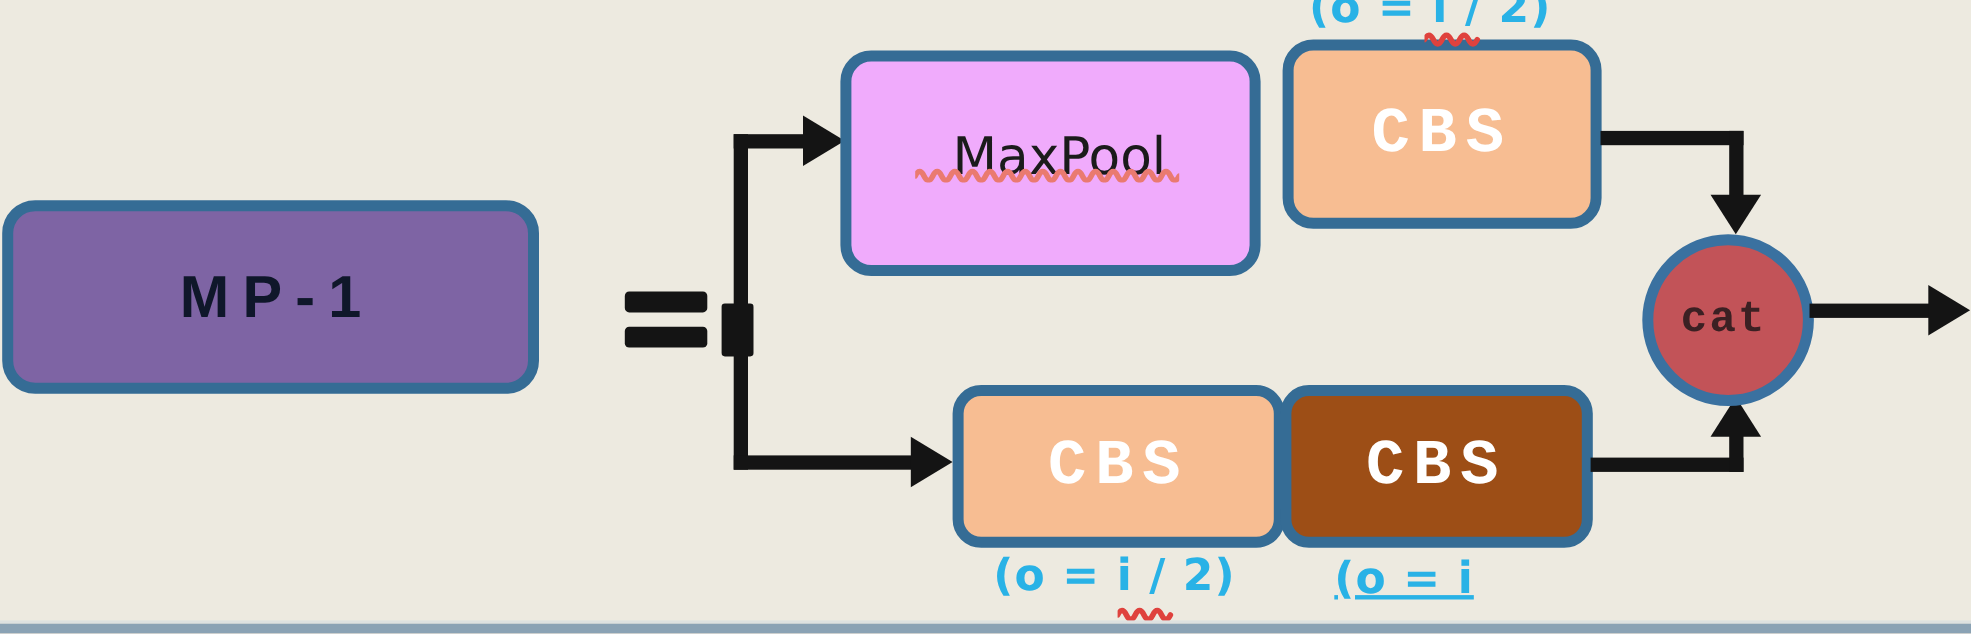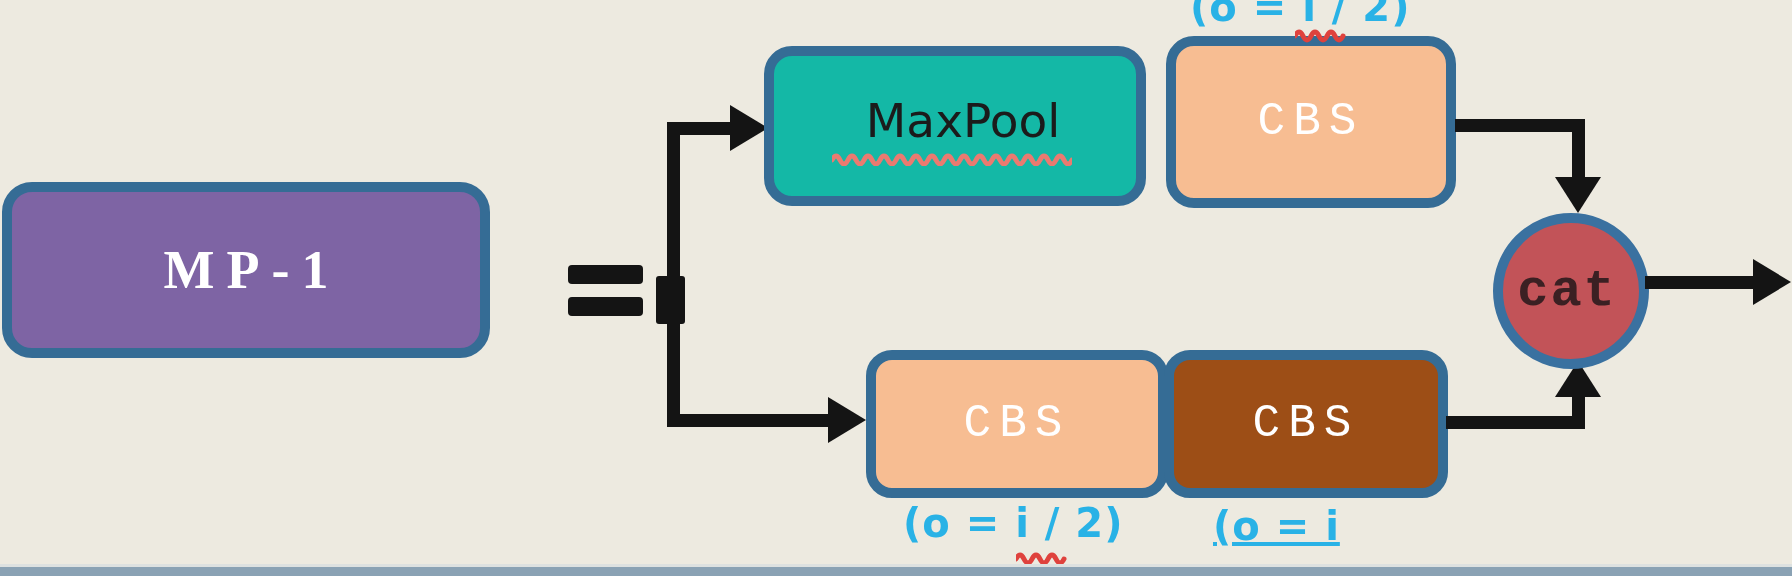--- a/index.html
+++ b/index.html
@@ -16,59 +16,59 @@
     position:absolute;
     border:10px solid #356c95;
     border-radius:28px;
     display:flex;align-items:center;justify-content:center;
   }
   .mp1{
     left:2px;top:182px;width:488px;height:176px;
     background:#7e64a4;border-radius:30px;
   }
   .mp1 .lbl{
-    color:#ffffff;font-weight:bold;font-size:54px;
+    color:#0f172a;font-weight:bold;font-size:54px;
     letter-spacing:12px;padding-left:12px;
-    font-family:Liberation Serif, serif;
+    font-family:Liberation Sans, sans-serif;
   }
   .maxpool{
-    left:764px;top:46px;width:382px;height:160px;
-    background:#14b8a6;
+    left:764px;top:46px;width:382px;height:205px;
+    background:#f0abfc;
     padding-left:16px;
   }
   .maxpool .lbl{
     color:#1b1b1b;font-size:47px;font-weight:normal;
     font-family:"DejaVu Sans", sans-serif;
     position:relative;top:-6px;
   }
   .cbs{
     font-family:"Liberation Mono", monospace;
   }
   .cbs .lbl{
-    color:#ffffff;font-weight:normal;font-size:46px;letter-spacing:8px;
+    color:#ffffff;font-weight:bold;font-size:58px;letter-spacing:8px;
     font-family:"Liberation Mono", monospace;
   }
   .cbs-top{
     left:1166px;top:36px;width:290px;height:172px;
     background:#f7bd92;
   }
   .cbs-bl{
     left:866px;top:350px;width:302px;height:148px;
     background:#f7bd92;border-radius:26px;
   }
   .cbs-br{
     left:1164px;top:350px;width:284px;height:148px;
     background:#9d4e16;border-radius:26px;
   }
   .cat{
     left:1493px;top:213px;width:156px;height:156px;
     background:#c25358;border:10px solid #3a71a0;border-radius:50%;
   }
   .cat .lbl{
-    color:#3b2023;font-weight:bold;font-size:52px;letter-spacing:2px;
+    color:#3b2023;font-weight:bold;font-size:40px;letter-spacing:2px;
     font-family:"Liberation Mono", monospace;
     position:relative;left:-4px;
   }
   
   .equals-bar{
     position:absolute;left:568px;width:75px;height:19px;
     background:#141414;border-radius:4px;
   }
   .eq-top{top:265px;}
   .eq-bottom{top:297px;} 

